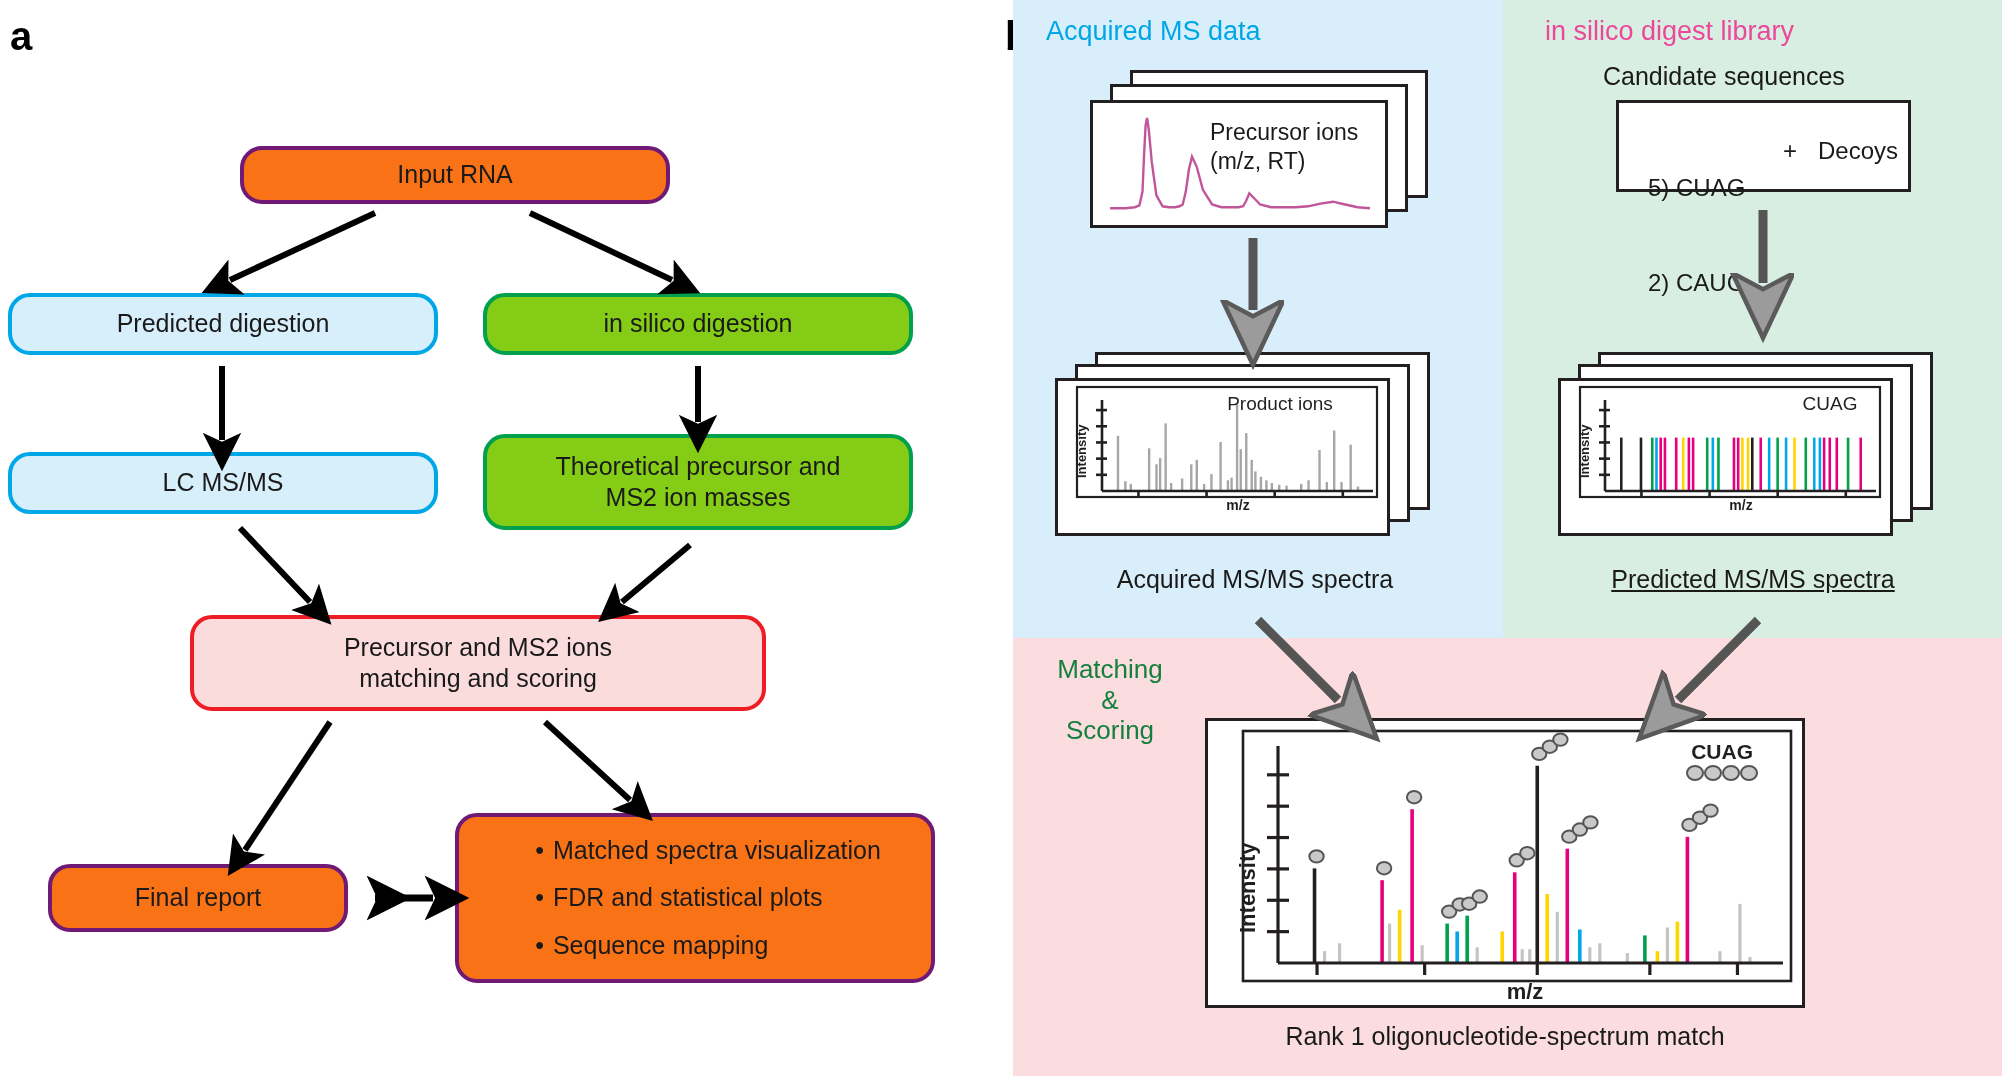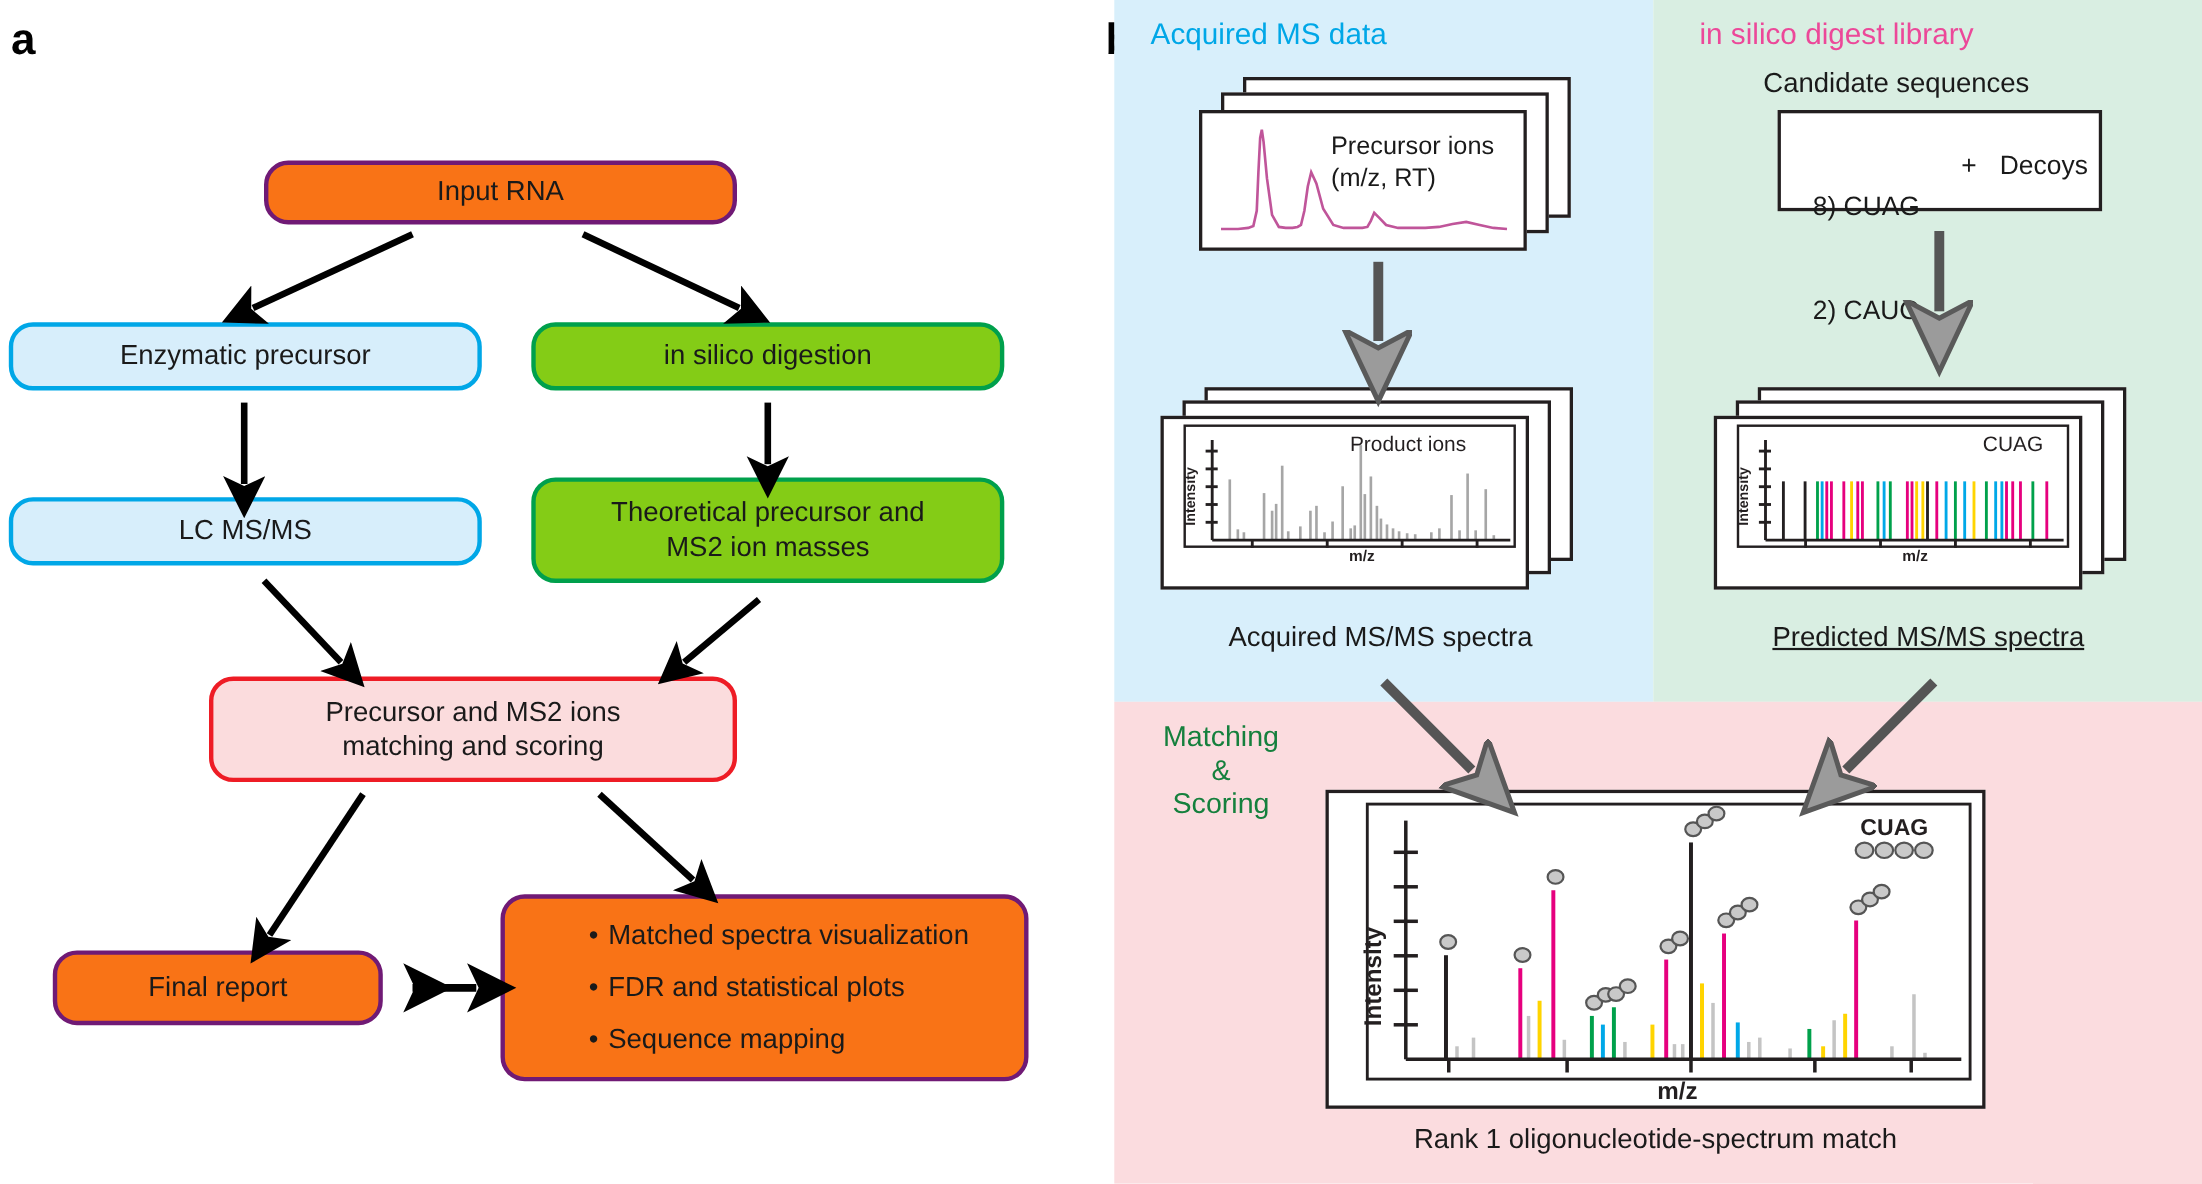--- a/index.html
+++ b/index.html
@@ -49,37 +49,37 @@
 </head>
 <body>
 
 <div class="abs panel-letter" style="left:10px;top:16px;">a</div>
 
 <div class="fbox grey" style="left:240px;top:146px;width:430px;height:58px;">
   <span>Input RNA</span>
 </div>
 
 <div class="fbox blue" style="left:8px;top:293px;width:430px;height:62px;">
-  <span>Enzymatic precursor</span>
+  <span>Predicted digestion</span>
 </div>
 
 <div class="fbox green" style="left:483px;top:293px;width:430px;height:62px;">
   <span>in silico digestion</span>
 </div>
 
 <div class="fbox blue" style="left:8px;top:452px;width:430px;height:62px;">
   <span>LC MS/MS</span>
 </div>
 
 <div class="fbox green" style="left:483px;top:434px;width:430px;height:96px;white-space:pre-line;">
   <span>Theoretical precursor and
 MS2 ion masses</span>
 </div>
 
-<div class="fbox red" style="left:190px;top:615px;width:480px;height:96px;white-space:pre-line;">
+<div class="fbox red" style="left:190px;top:615px;width:576px;height:96px;white-space:pre-line;">
   <span>Precursor and MS2 ions
 matching and scoring</span>
 </div>
 
 <div class="fbox grey" style="left:48px;top:864px;width:300px;height:68px;">
   <span>Final report</span>
 </div>
 
 <div class="fbox grey bullets" style="left:455px;top:813px;width:480px;height:170px;">
   <ul class="bullet-list">
@@ -137,21 +137,21 @@
   <div class="smalllabel" style="left:120px;top:48px;line-height:1.25;white-space:pre-line;font-size:23px;">Precursor ions
 (m/z, RT)</div>
   <svg style="position:absolute;left:6px;top:36px;width:286px;height:118px;">
     <polyline id="chromatogram-path" fill="none" stroke="#c0559a" stroke-width="2.4" points="14.0,102.2 20.2,102.2 29.5,102.2 38.8,101.2 43.4,99.4 46.5,85.6 48.0,50.6 49.6,19.4 51.1,12.0 52.7,23.0 55.8,56.2 60.4,89.3 66.6,100.3 72.8,101.2 79.0,101.2 83.6,100.3 86.7,98.5 89.8,85.6 92.9,63.5 96.0,50.6 100.7,60.8 106.9,83.8 116.1,98.5 125.4,101.2 134.7,101.2 142.5,101.2 147.1,100.3 150.2,94.8 153.3,87.4 157.9,92.0 164.1,98.5 175.0,101.2 187.3,101.2 199.7,101.2 212.1,100.3 224.5,97.6 236.9,95.7 249.2,98.5 261.6,101.2 274.0,102.2"></polyline>
   </svg>
 </div>
 
 <div class="caption" style="left:1603px;top:62px;">Candidate sequences</div>
 <div class="plainbox" style="left:1616px;top:100px;width:295px;height:92px;"></div>
 <div class="seqlist" style="left:1648px;top:109px;">
-  <div>8) CUAG</div>
+  <div>5) CUAG</div>
   <div>2) CAUG</div>
   <div>3) AUCG</div>
 </div>
 <div class="smalllabel" style="left:1783px;top:137px;font-size:24px;">+</div>
 <div class="smalllabel" style="left:1818px;top:137px;font-size:24px;">Decoys</div>
 
 <div class="stack" style="left:1055px;top:352px;width:395px;height:200px;">
   <div class="sheet" style="left:40px;top:0px;width:335px;height:158px;"></div>
   <div class="sheet" style="left:20px;top:12px;width:335px;height:158px;"></div>
   <div class="sheet" style="left:0px;top:26px;width:335px;height:158px;"></div>

